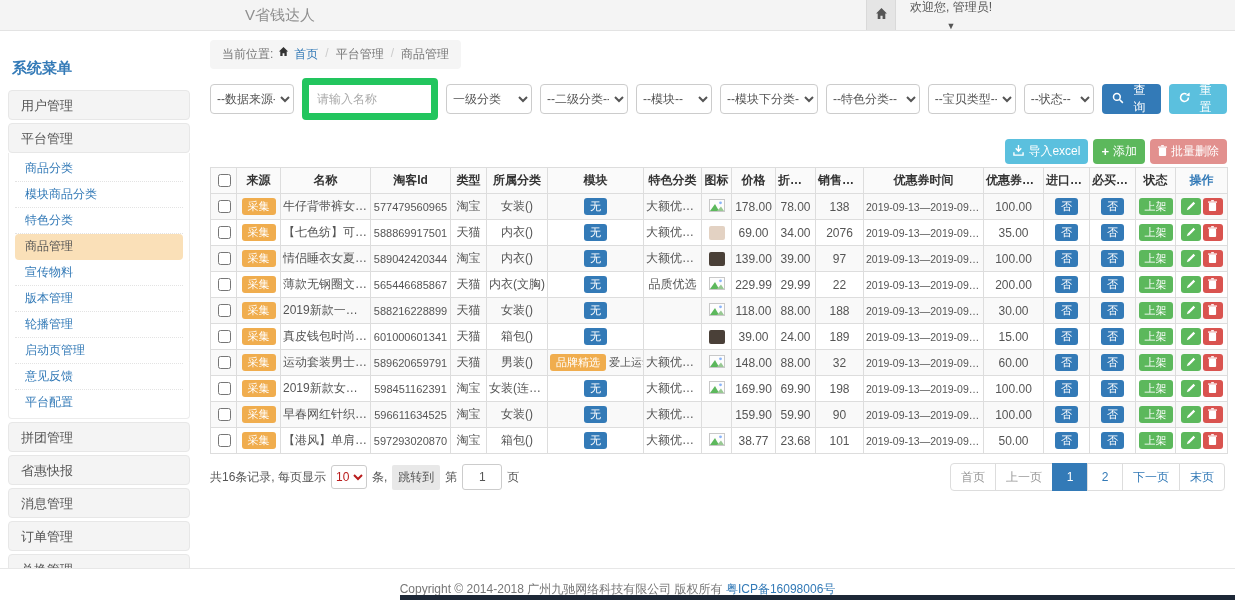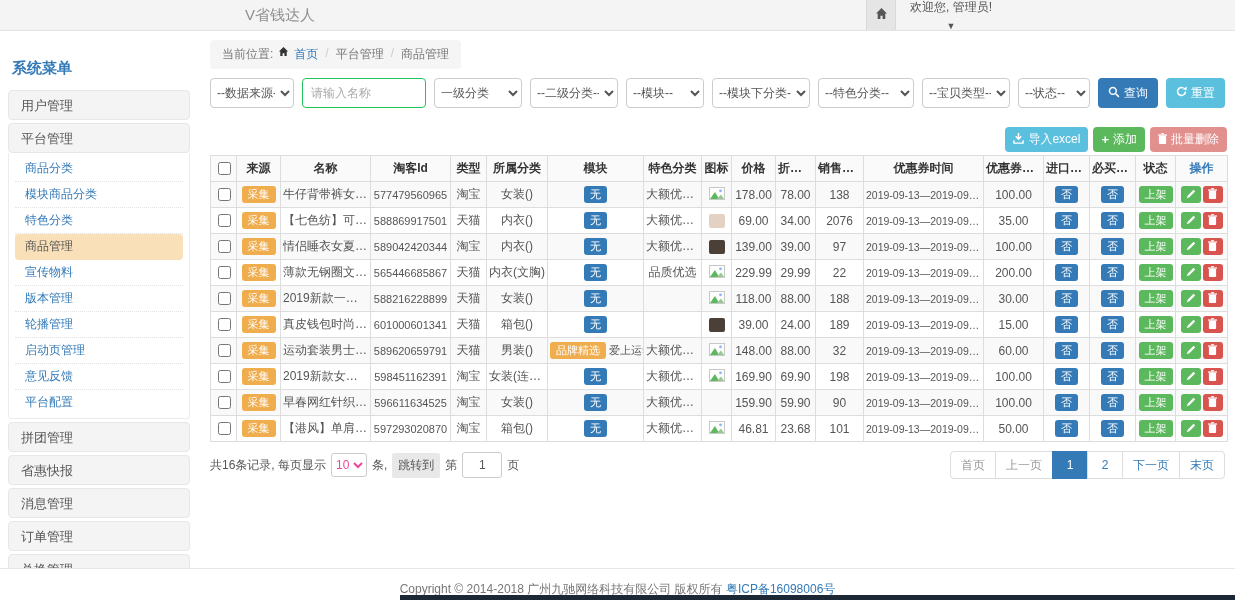--- a/index.html
+++ b/index.html
@@ -23,21 +23,21 @@
   .submenu .subitem:last-child{border-bottom:none;}
   .subitem.active{background:#fae0b8;border-radius:4px;color:#555;border-bottom:1px dotted transparent;}
   
   .content{position:absolute;left:210px;top:40px;width:1017px;}
   .breadcrumb{display:inline-flex;gap:5px;background:#f5f5f5;border-radius:4px;padding:6px 12px;font-size:12px;color:#777;margin-bottom:9px;}
   .bc-link{color:#337ab7;cursor:pointer;}
   .bc-sep{color:#ccc;padding:0 2px;}
   
   .filters{display:flex;gap:8px;margin-bottom:19px;align-items:center;flex-wrap:nowrap;}
   select.sel{height:30px;border:1px solid #ccc;border-radius:4px;font-size:12px;color:#555;background:#fff;padding:0 2px;}
-  input.txt{height:28px;width:106px;border:1px solid #22c55e;border-radius:4px;font-size:12px;padding:0 8px;color:#555;}
+  input.txt{height:28px;width:106px;border:7px solid #22c55e;border-radius:4px;font-size:12px;padding:0 8px;color:#555;}
   input.txt::placeholder{color:#aaa;}
   .btn{height:30px;border:none;border-radius:4px;color:#fff;font-size:12px;display:inline-flex;align-items:center;gap:4px;padding:0 10px;cursor:pointer;font-family:inherit;}
   .btn-primary{background:#337ab7;}
   .btn-info{background:#5bc0de;}
   .btn-success{background:#5cb85c;}
   .btn-danger-soft{background:#e2908e;}
   
   .actions{display:flex;justify-content:flex-end;gap:5px;margin-bottom:3px;}
   .actions .btn{height:25px;padding:0 8px;font-size:12px;}
   .plus{font-weight:bold;font-size:13px;}
@@ -56,21 +56,21 @@
   .mod-wrap{display:inline-flex;align-items:center;gap:3px;font-size:11px;}
   .thumb{width:16px;height:14px;margin:0 auto;border-radius:2px;}
   .thumb-dark{background:#4a4038;}
   .thumb-beige{background:#e3d2c3;}
   .mini-btn{display:inline-flex;align-items:center;justify-content:center;width:20px;height:17px;border-radius:3px;border:none;cursor:pointer;padding:0;margin:0 1px;}
   .mini-green{background:#5cb85c;}
   .mini-red{background:#d9534f;}
   
   .table-footer{display:flex;justify-content:space-between;margin-top:9px;font-size:12px;color:#555;}
   .records{display:flex;align-items:center;gap:5px;}
-  select.per-page{height:24px;border:1px solid #ccc;border-radius:3px;font-size:12px;color:#ec4899;background:#fff;}
+  select.per-page{height:24px;border:1px solid #ccc;border-radius:3px;font-size:12px;color:#b91c1c;background:#fff;}
   .jump-label{background:#e8e8e8;padding:4px 6px;border-radius:2px;color:#555;cursor:pointer;}
   input.jump-input{width:34px;height:22px;border:1px solid #ccc;border-radius:3px;text-align:center;font-size:12px;color:#555;}
   .pager{display:flex;margin-right:2px;}
   .pg{min-width:14px;padding:0 10px;height:26px;line-height:26px;border:1px solid #ddd;margin-left:-1px;background:#fff;color:#337ab7;text-align:center;cursor:pointer;font-size:12px;}
   .pg:first-child{border-radius:4px 0 0 4px;margin-left:0;}
   .pg:last-child{border-radius:0 4px 4px 0;}
   .pg.disabled{color:#999;}
   .pg.active{background:#337ab7;color:#fff;border-color:#337ab7;}
   
   footer{position:absolute;left:0;right:0;top:568px;height:32px;border-top:1px solid #e7e7e7;background:#fff;text-align:center;font-size:12px;color:#777;padding-top:12px;box-sizing:border-box;}
@@ -568,21 +568,21 @@
           <td><span class="mod-wrap">
               <span class="badge bg-blue">无</span>
             </span></td>
           <td>大额优惠券</td>
           <td><span><svg width="16" height="13" viewBox="0 0 16 13">
                 <rect x="0.5" y="0.5" width="15" height="12" fill="#fdfdfd" stroke="#c8c8c8"></rect>
                 <circle cx="11.5" cy="3.8" r="1.4" fill="#8ab4f8"></circle>
                 <path d="M1 12 L6 5 L10 12 Z" fill="#5cb85c"></path>
                 <path d="M8 12 L12 7.5 L15 12 Z" fill="#98c893"></path>
               </svg></span></td>
-          <td>46.81</td>
+          <td>38.77</td>
           <td>23.68</td>
           <td>101</td>
           <td class="t-date">2019-09-13—2019-09-18</td>
           <td>50.00</td>
           <td><span class="badge bg-blue">否</span></td>
           <td><span class="badge bg-blue">否</span></td>
           <td><span class="badge bg-green">上架</span></td>
           <td><button class="mini-btn mini-green">
               <span><svg width="10" height="10" viewBox="0 0 12 12">
                   <path d="M1 11 L2 8 L9 1 L11 3 L4 10 Z" fill="#fff"></path>

